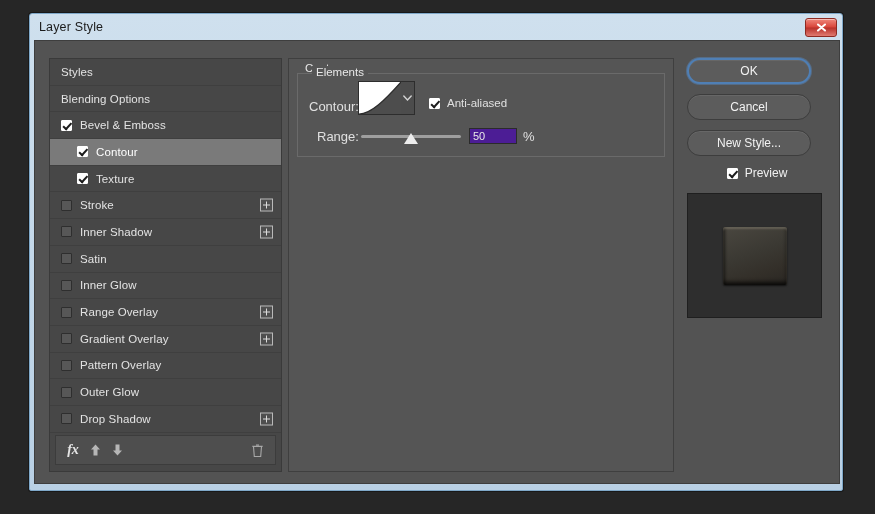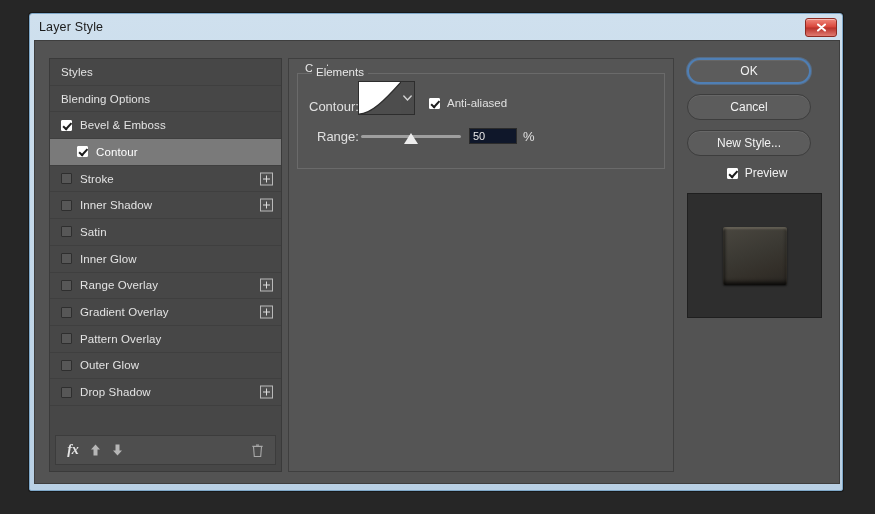--- a/index.html
+++ b/index.html
@@ -220,21 +220,21 @@
     padding: 0 4px;
     white-space: nowrap;
   }
   #contour-title { left: 12px; top: 3px; }
 
   #elements-group {
     position: absolute;
     left: 8px;
     top: 14px;
     width: 368px;
-    height: 96px;
+    height: 84px;
     border: 1px solid #6a6a6a;
     box-sizing: border-box;
   }
   #elements-title {
     left: 14px;
     top: -8px;
     background: #555555;
   }
 
   .field-label {
@@ -308,21 +308,21 @@
     border-bottom: 11px solid #ededed;
     cursor: pointer;
   }
 
   #range-value {
     position: absolute;
     left: 180px;
     top: 69px;
     width: 48px;
     height: 16px;
-    background: #0f172a;
+    background: #4c1d95;
     border: 1px solid #2b2b2b;
     box-sizing: border-box;
     color: #e8e8e8;
     font-size: 11px;
     font-family: "Liberation Sans", sans-serif;
     padding: 0 3px;
     line-height: 14px;
     cursor: text;
   }
   #range-percent { left: 234px; top: 70px; }
@@ -411,20 +411,24 @@
           <div class="style-row plain">
             <span class="row-label">Blending Options</span>
           </div>
           <div class="style-row">
             <span class="cb checked"></span>
             <span class="row-label">Bevel &amp; Emboss</span>
           </div>
           <div class="style-row selected sub">
             <span class="cb checked"></span>
             <span class="row-label">Contour</span>
+          </div>
+          <div class="style-row sub">
+            <span class="cb checked"></span>
+            <span class="row-label">Texture</span>
           </div>
           <div class="style-row">
             <span class="cb"></span>
             <span class="row-label">Stroke</span>
             <span class="plus-btn"></span>
           </div>
           <div class="style-row">
             <span class="cb"></span>
             <span class="row-label">Inner Shadow</span>
             <span class="plus-btn"></span>

